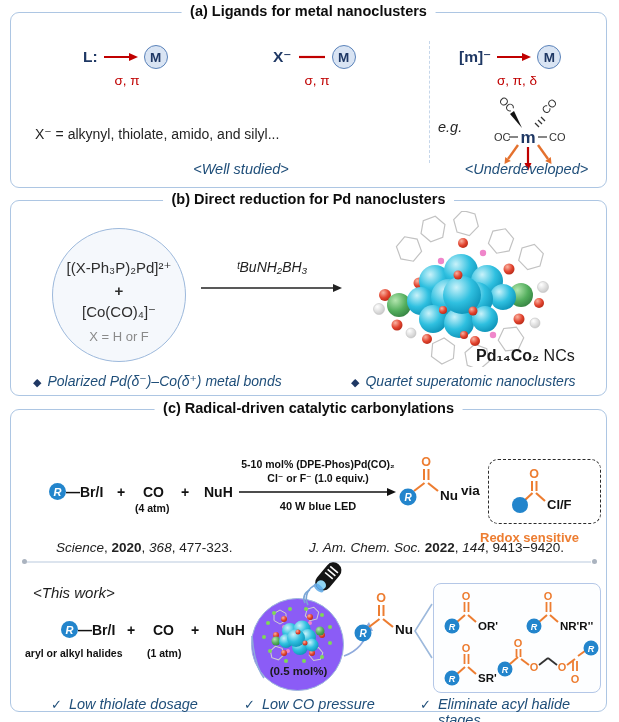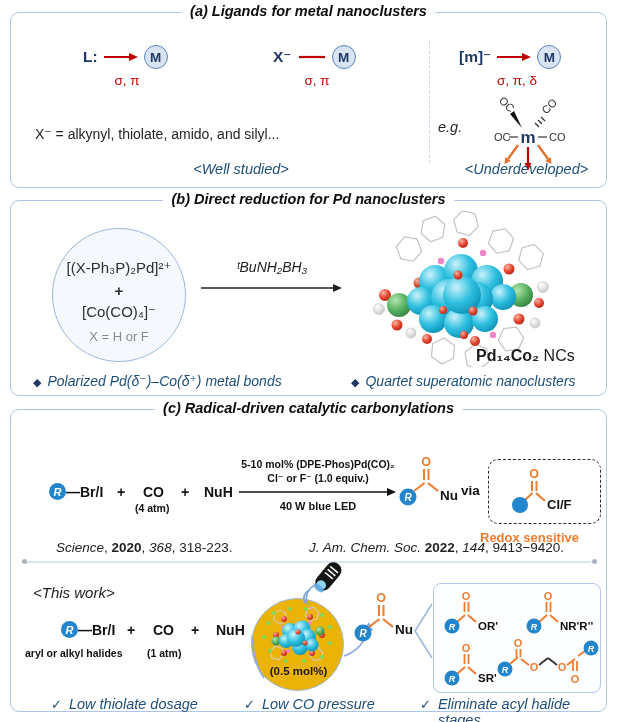--- a/index.html
+++ b/index.html
@@ -1,42 +1,42 @@
 <!DOCTYPE html>
 <html><head>
 <meta charset="utf-8">
 <style>
   * { box-sizing:border-box; margin:0; padding:0; }
   html,body { width:619px; height:722px; background:#fff; position:relative;
     font-family:"Liberation Sans","DejaVu Sans",sans-serif; color:#1a1a1a; }
   .abs { position:absolute; }
   .panel { position:absolute; border:1.5px solid #adc6e3; border-radius:9px; background:#fff; }
   .ptitle { position:absolute; top:-10px; left:50%; transform:translateX(-50%);
-    background:#fff; padding:0 9px; font-weight:bold; font-size:14.5px; white-space:nowrap; color:#0d0d0d;font-style:italic; } .orange { color:#ed7d31; } .ledblue { color:#0070c0; }
+    background:#fff; padding:0 9px; font-weight:bold; font-size:14.5px; white-space:nowrap; color:#0d0d0d; } .orange { color:#ed7d31; } .ledblue { color:#0070c0; }
   .it { font-style:italic; } .b { font-weight:bold; } .ctr { text-align:center; }
   .ligand { position:absolute; display:flex; align-items:center; gap:5px; }
   .donor { font-weight:bold; font-size:15.5px; color:#1f3864; }
   .mcirc { width:24px; height:24px; border-radius:50%; background:#d9e4f3; border:1.5px solid #5b83ba;
     color:#1f3864; font-weight:bold; font-size:13.5px; display:flex; align-items:center; justify-content:center; }
   .orb { position:absolute; color:#c00000; font-size:13.5px; text-align:center; }
   .deftext { position:absolute; font-size:14px; color:#242424; }
   .statline { position:absolute; font-style:italic; font-size:14.5px; color:#1f4e79; text-align:center; }
   .circle-b { position:absolute; border-radius:50%; border:1.5px solid #9db9dc; background:#f5f8fc; }
   .fml { position:absolute; width:100%; text-align:center; font-size:15px; color:#2f2f2f; }
   .bullet { position:absolute; display:flex; align-items:baseline; gap:6px; }
   .bullet .dia { color:#1f3864; font-size:11px; } 
   .bullet .btxt { color:#1f4e79; font-style:italic; font-size:14px; }
   .rcirc { position:absolute; width:17px; height:17px; border-radius:50%; background:#2385cc;
     color:#fff; font-weight:bold; font-style:italic; font-size:11px; display:flex; align-items:center; justify-content:center; }
   .rxt { position:absolute; font-weight:bold; font-size:14px; color:#111; }
   .cond { position:absolute; font-weight:bold; text-align:center; font-size:10.5px; color:#111; }
   .smallb { position:absolute; font-weight:bold; font-size:10.5px; color:#111; }
   .dashbox { position:absolute; border:1.6px dashed #2b2b2b; border-radius:10px; }
   .prodbox { position:absolute; border:1.5px solid #b4c7e7; border-radius:8px; background:#fdfeff; }
-  .cat-circle { position:absolute; border-radius:50%; border:1.3px solid #9db9dc; background:#eab308; }
+  .cat-circle { position:absolute; border-radius:50%; border:1.3px solid #9db9dc; background:#8b5cf6; }
   .ref { position:absolute; font-size:13.5px; color:#222; white-space:nowrap; }
   .check { position:absolute; display:flex; align-items:baseline; gap:7px; }
   .check .cg { color:#1f4e79; font-size:13px; }
   .check .ct { color:#1f4e79; font-style:italic; font-size:14.5px; }
   svg text { font-family:"Liberation Sans","DejaVu Sans",sans-serif; }
 </style>
 </head>
 <body>
 
 <svg width="0" height="0" style="position:absolute">
@@ -253,21 +253,21 @@
     <line x1="27" y1="16" x2="27" y2="26" stroke="#ed7d31" stroke-width="2"></line>
     <line x1="31.5" y1="16" x2="31.5" y2="26" stroke="#ed7d31" stroke-width="2"></line>
     <line x1="20" y1="35" x2="27.5" y2="28" stroke="#ed7d31" stroke-width="2.2"></line>
     <line x1="31" y1="28" x2="40" y2="36" stroke="#ed7d31" stroke-width="2.2"></line>
     <circle cx="15" cy="40" r="8" fill="#2385cc"></circle>
     <text x="42" y="44" font-size="13" font-weight="bold" fill="#111">Cl/F</text>
   </svg>
   <div class="abs b orange ctr" style="left:462px; top:120px; width:113px; font-size:13px;">Redox sensitive</div>
 
   <div class="ref" style="left:45px; top:130px;">
-    <span class="it">Science</span><span>, </span><span class="b">2020</span><span>, </span><span class="it">368</span><span>, </span><span>318-223.</span>
+    <span class="it">Science</span><span>, </span><span class="b">2020</span><span>, </span><span class="it">368</span><span>, </span><span>477-323.</span>
   </div>
   <div class="ref" style="left:298px; top:130px;">
     <span class="it">J. Am. Chem. Soc.</span><span> </span><span class="b">2022</span><span>, </span><span class="it">144</span><span>, </span><span>9413−9420.</span>
   </div>
 
   <div class="abs" style="left:16px; top:151px; width:564px; height:1.5px; background:#dce4ee;"></div>
   <div class="abs" style="left:11px; top:149px; width:5px; height:5px; border-radius:50%; background:#aab3bf;"></div>
   <div class="abs" style="left:581px; top:149px; width:5px; height:5px; border-radius:50%; background:#aab3bf;"></div>
 
   <div class="abs it" style="left:22px; top:174px; font-size:15px; color:#1c1c1c;">&lt;This work&gt;</div>

